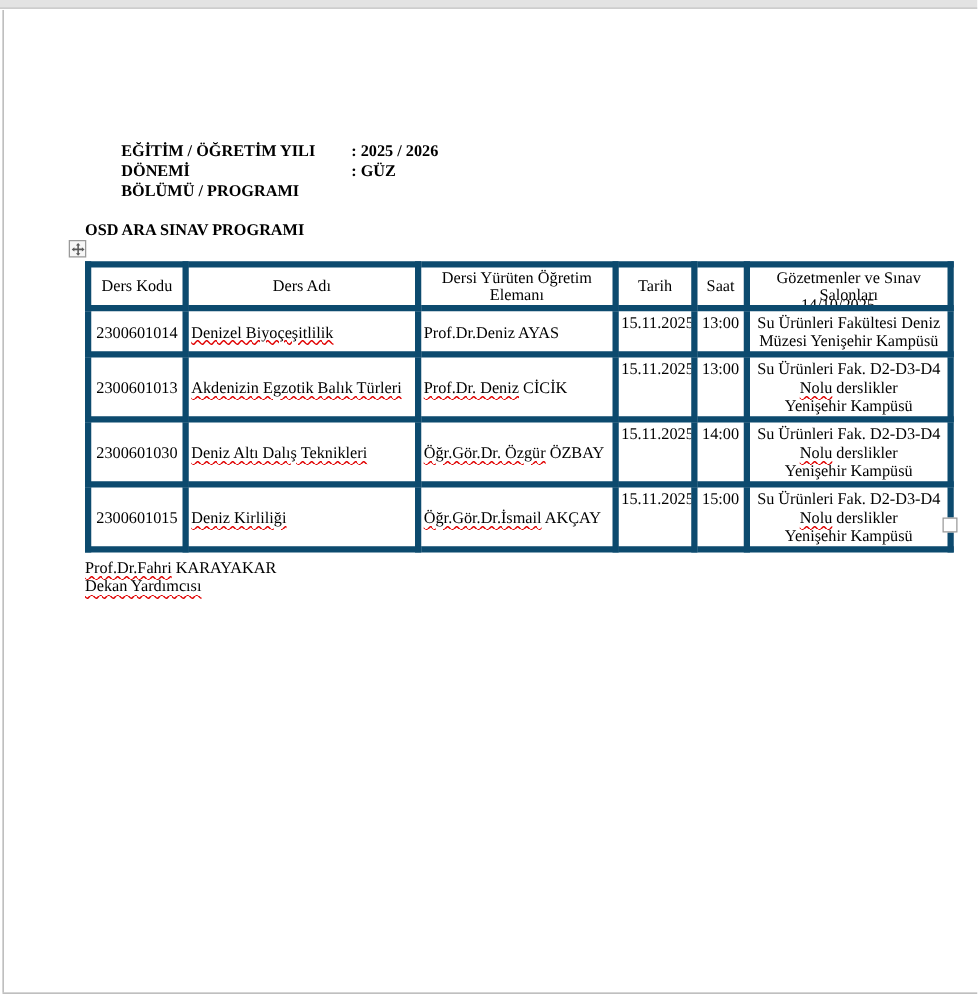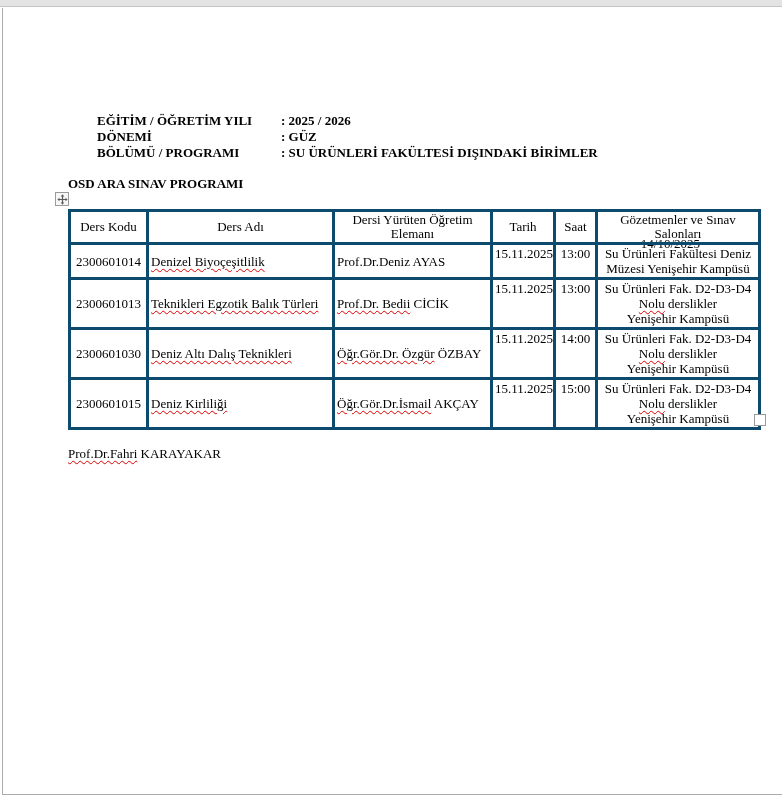--- a/index.html
+++ b/index.html
@@ -52,21 +52,21 @@
     position: absolute; left: 754px; top: 414px; width: 12px; height: 12px;
     border: 1px solid #9a9a9a; background: #ffffff;
   }
   
   table.exam {
     position: absolute; left: 68px; top: 209px;
     border-collapse: collapse; table-layout: fixed; width: 690px;
     font-size: 13px; line-height: 15px;
   }
   table.exam th, table.exam td {
-    border: 3px solid #0c4a6e; overflow: hidden; padding: 1px 2px;
+    border: 5px solid #0c4a6e; overflow: hidden; padding: 1px 2px;
   }
   table.exam th {
     font-weight: normal; text-align: center; vertical-align: middle;
     line-height: 14px;
   }
   td.c-code  { text-align: center; vertical-align: middle; }
   td.c-name  { text-align: left;   vertical-align: middle; padding-left: 4px; }
   td.c-inst  { text-align: left;   vertical-align: middle; padding-left: 4px; }
   td.c-date  { text-align: center; vertical-align: top; padding-left: 0; padding-right: 0; }
   td.c-time  { text-align: center; vertical-align: top; padding-left: 0; padding-right: 0; }
@@ -96,21 +96,20 @@
   <div class="info-row">
     <span class="info-label">EĞİTİM / ÖĞRETİM YILI</span>
     <span class="info-value">: 2025 / 2026</span>
   </div>
   <div class="info-row">
     <span class="info-label">DÖNEMİ</span>
     <span class="info-value">: GÜZ</span>
   </div>
   <div class="info-row">
     <span class="info-label">BÖLÜMÜ / PROGRAMI</span>
-    <span class="info-value">: SU ÜRÜNLERİ FAKÜLTESİ DIŞINDAKİ BİRİMLER</span>
   </div>
 </div>
 
 <div class="doc-title">OSD ARA SINAV PROGRAMI</div>
 <div class="doc-date">14/10/2025</div>
 
 <div class="move-handle">
   <svg width="11" height="11" viewBox="0 0 16 16">
     <path d="M8 0.5 L10.6 3.6 H8.9 V7.1 H12.4 V5.4 L15.5 8 L12.4 10.6 V8.9 H8.9 V12.4 H10.6 L8 15.5 L5.4 12.4 H7.1 V8.9 H3.6 V10.6 L0.5 8 L3.6 5.4 V7.1 H7.1 V3.6 H5.4 Z" fill="#5a5a5a"></path>
   </svg>
@@ -143,22 +142,22 @@
       <td class="c-date">15.11.2025</td>
       <td class="c-time">13:00</td>
       <td class="c-salon">
         <div>Su Ürünleri Fakültesi Deniz</div>
         <div><span class="sq"></span><span>Müzesi Yenişehir Kampüsü</span></div>
         <div></div>
       </td>
     </tr>
     <tr style="height:47px">
       <td class="c-code">2300601013</td>
-      <td class="c-name"><span class="sq">Teknikleri Egzotik Balık Türleri</span></td>
-      <td class="c-inst"><span class="sq">Prof.Dr. Bedii</span><span> CİCİK</span></td>
+      <td class="c-name"><span class="sq">Akdenizin Egzotik Balık Türleri</span></td>
+      <td class="c-inst"><span class="sq">Prof.Dr. Deniz</span><span> CİCİK</span></td>
       <td class="c-date">15.11.2025</td>
       <td class="c-time">13:00</td>
       <td class="c-salon">
         <div>Su Ürünleri Fak. D2-D3-D4</div>
         <div><span class="sq">Nolu</span><span> derslikler</span></div>
         <div>Yenişehir Kampüsü</div>
       </td>
     </tr>
     <tr style="height:45px">
       <td class="c-code">2300601030</td>
@@ -184,13 +183,14 @@
         <div>Yenişehir Kampüsü</div>
       </td>
     </tr>
   </tbody>
 </table>
 
 <div class="resize-handle"></div>
 
 <div class="signature">
   <div><span class="sq">Prof.Dr.Fahri</span><span> KARAYAKAR</span></div>
+  <div><span class="sq">Dekan Yardımcısı</span></div>
 </div>
 
 </body></html>

